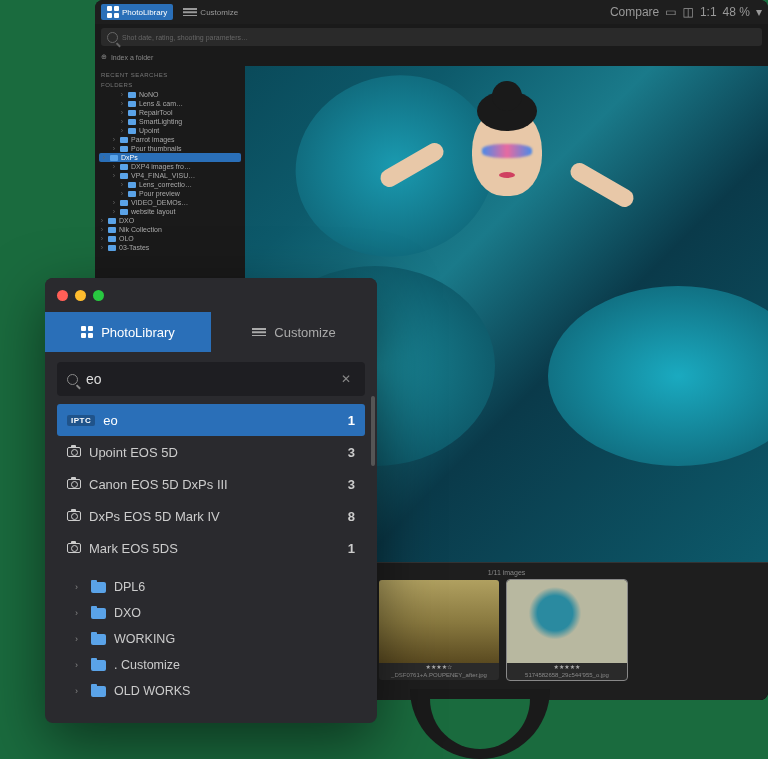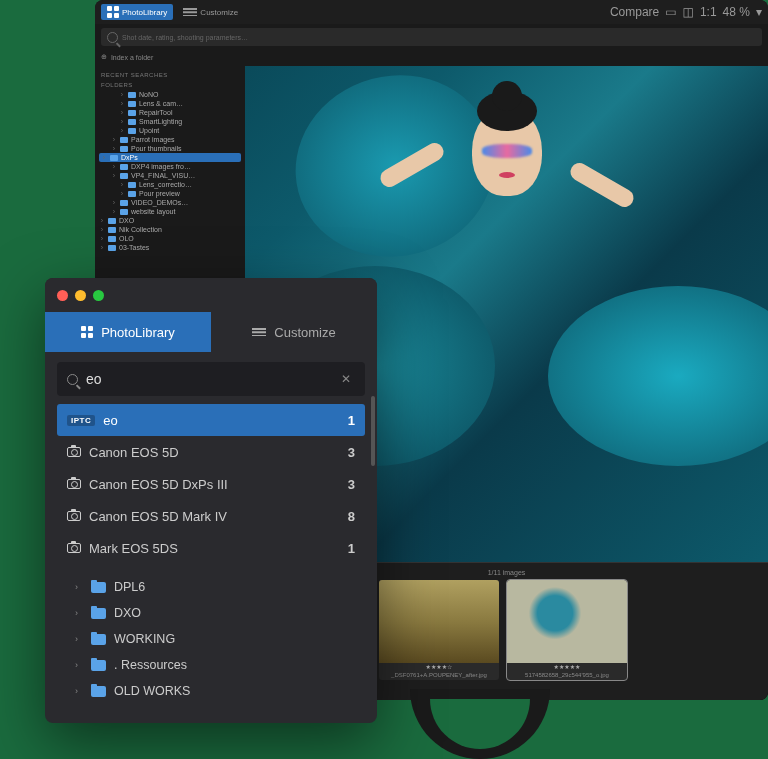--- a/index.html
+++ b/index.html
@@ -303,31 +303,31 @@
     <span class="clearbtn">✕</span>
   </div>
   <div class="results" id="results">
       <div class="result active">
         <span class="badge">IPTC</span>
         <span>eo</span>
         <span class="count">1</span>
       </div>
       <div class="result">
         <span class="cam-icon"></span>
-        <span>Canon EOS 5D</span>
+        <span>Upoint EOS 5D</span>
         <span class="count">3</span>
       </div>
       <div class="result">
         <span class="cam-icon"></span>
         <span>Canon EOS 5D DxPs III</span>
         <span class="count">3</span>
       </div>
       <div class="result">
         <span class="cam-icon"></span>
-        <span>Canon EOS 5D Mark IV</span>
+        <span>DxPs EOS 5D Mark IV</span>
         <span class="count">8</span>
       </div>
       <div class="result">
         <span class="cam-icon"></span>
         <span>Mark EOS 5DS</span>
         <span class="count">1</span>
       </div>
     </div>
   <div class="scroll-thumb"></div>
   <div class="folders" id="folders">
@@ -342,21 +342,21 @@
         <span>DXO</span>
       </div>
       <div class="folder-row">
         <span class="chev">›</span>
         <span class="folder-ico"></span>
         <span>WORKING</span>
       </div>
       <div class="folder-row">
         <span class="chev">›</span>
         <span class="folder-ico"></span>
-        <span>. Ressources</span>
+        <span>. Customize</span>
       </div>
       <div class="folder-row">
         <span class="chev">›</span>
         <span class="folder-ico"></span>
         <span>OLD WORKS</span>
       </div>
     </div>
 </div>
 
 </body></html>

